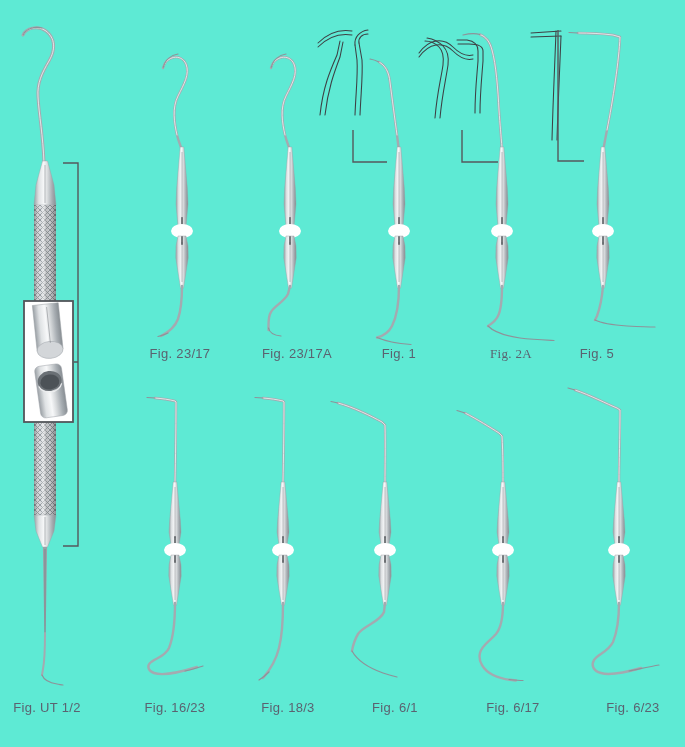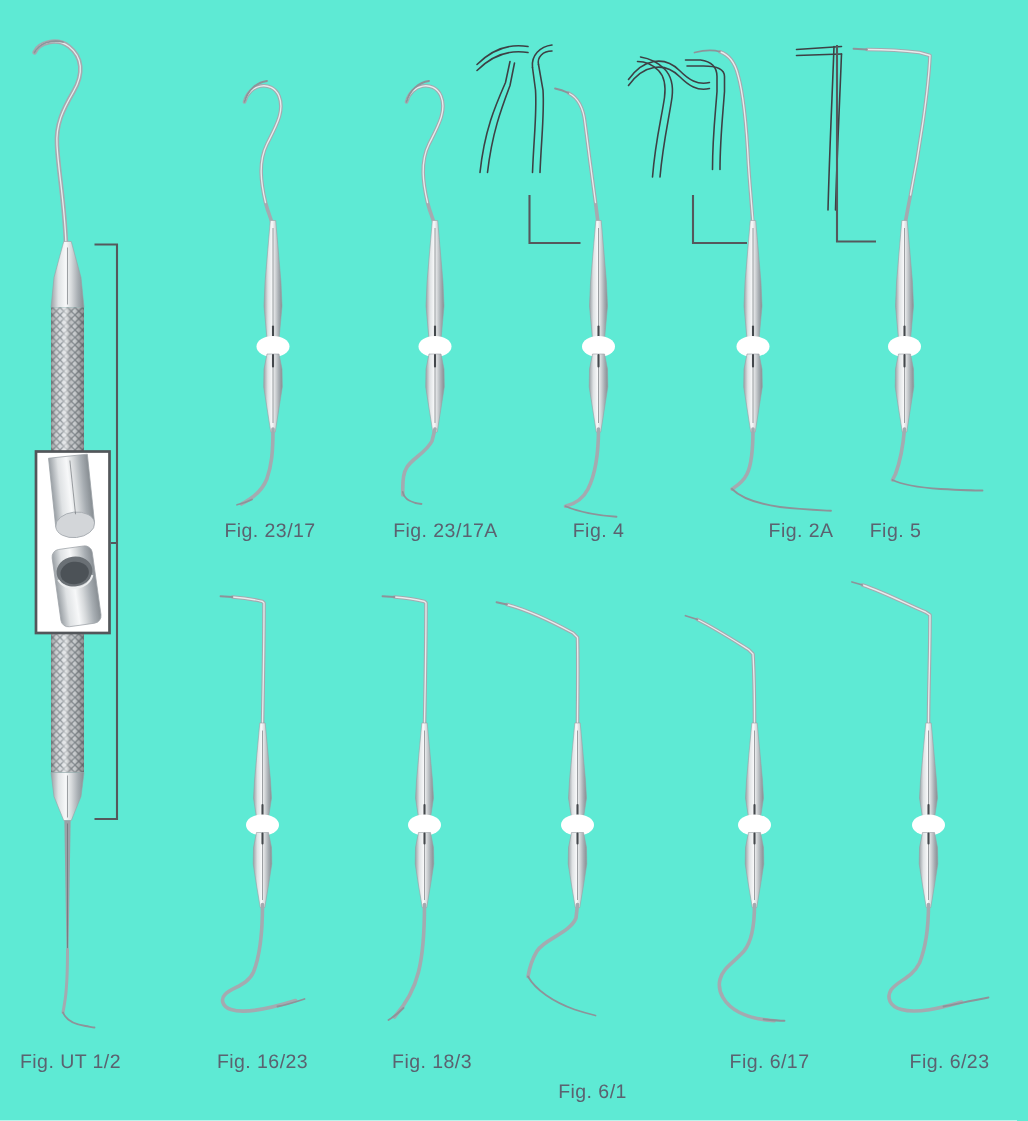--- a/index.html
+++ b/index.html
@@ -260,23 +260,23 @@
     <ellipse class="flash" cx="60" cy="188" rx="11" ry="7"></ellipse>
     <polygon class="cone" points="56,193 64,193 66,203 66.2,214 64,228 61.5,243 58.5,243 56,228 53.8,214 54,203"></polygon>
     <line class="seam" x1="60" y1="198" x2="60" y2="238"></line>
     <rect class="slit" x="59.3" y="193" width="1.4" height="8" rx="0.7"></rect>
     <path class="body-stroke" d="M 60,241 C 60,258 58,270 54,280 C 49,290 39,292 35,298 C 32,303 34,309 42,311 C 52,314 68,310 82,306"></path>
     <path class="tip-thin" d="M 70,309 C 80,307 92,304.5 100,303"></path>
   </svg>
 
   <div class="fig-label" style="left:180px;top:346px;">Fig. 23/17</div>
   <div class="fig-label" style="left:297px;top:346px;">Fig. 23/17A</div>
-  <div class="fig-label" style="left:399px;top:346px;">Fig. 4</div>
-  <div class="fig-label" style="left:534px;top:346px;">Fig. 2A</div>
+  <div class="fig-label" style="left:399px;top:346px;">Fig. 1</div>
+  <div class="fig-label" style="left:511px;top:346px;font-family:Liberation Serif, serif;">Fig. 2A</div>
   <div class="fig-label" style="left:597px;top:346px;">Fig. 5</div>
 
   <div class="fig-label" style="left:47px;top:700px;">Fig. UT 1/2</div>
   <div class="fig-label" style="left:175px;top:700px;">Fig. 16/23</div>
   <div class="fig-label" style="left:288px;top:700px;">Fig. 18/3</div>
-  <div class="fig-label" style="left:395px;top:700px;margin-top:20px;">Fig. 6/1</div>
+  <div class="fig-label" style="left:395px;top:700px;">Fig. 6/1</div>
   <div class="fig-label" style="left:513px;top:700px;">Fig. 6/17</div>
   <div class="fig-label" style="left:617px;top:700px;margin-left:16px;">Fig. 6/23</div>
 </div>
 
 </body></html>

